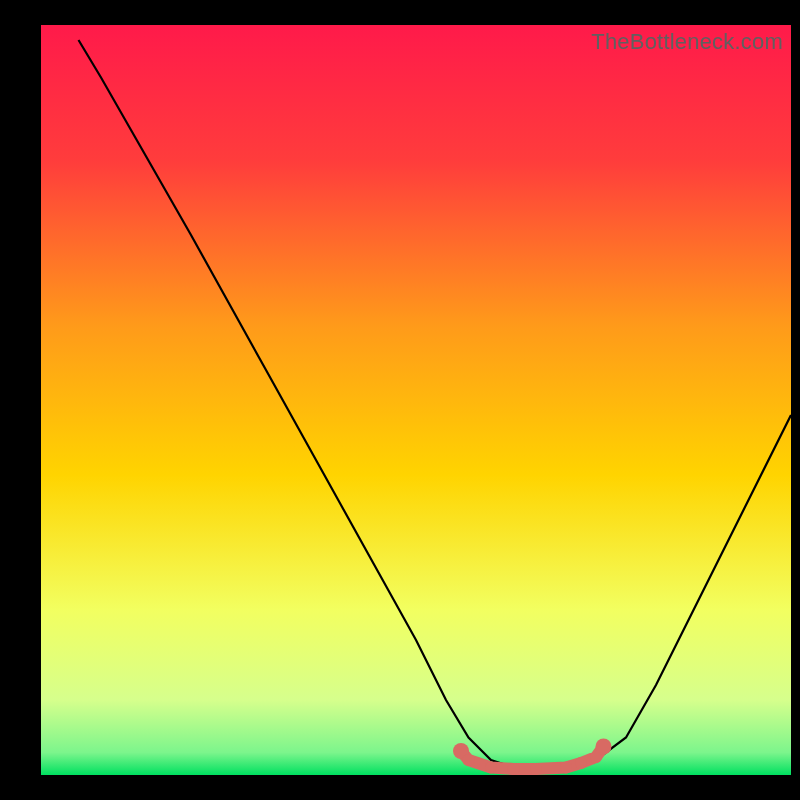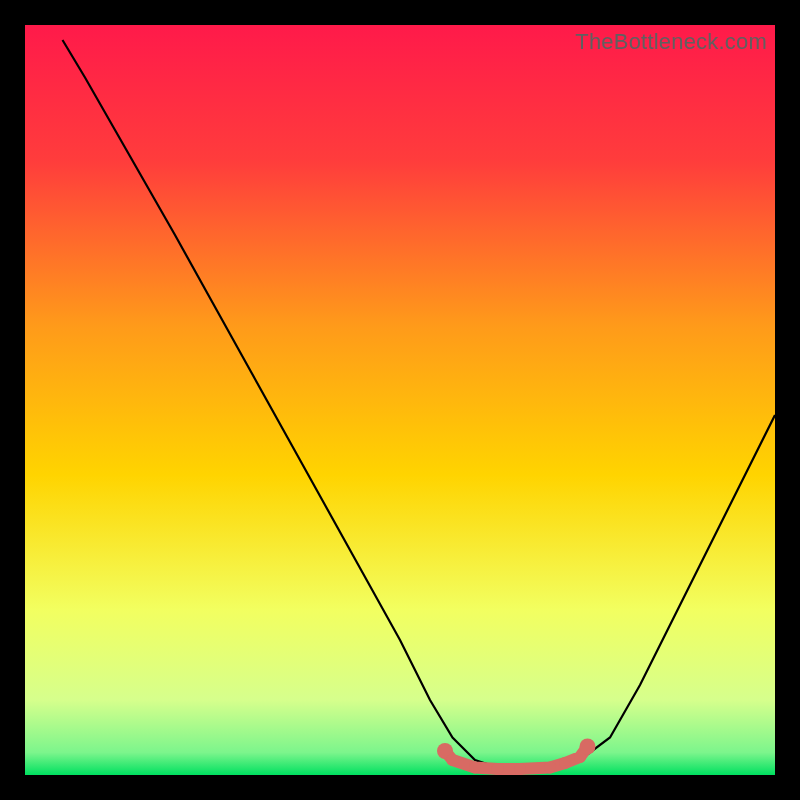--- a/index.html
+++ b/index.html
@@ -6,21 +6,21 @@
     margin: 0;
     padding: 0;
     width: 800px;
     height: 800px;
     background: #000;
     overflow: hidden;
     font-family: Arial, Helvetica, sans-serif;
   }
   .frame {
     position: absolute;
-    left: 25px;
+    left: 41px;
     top: 25px;
     width: 750px;
     height: 750px;
     background: #000;
   }
   .plot-area {
     position: absolute;
     left: 0;
     top: 0;
     width: 750px;

